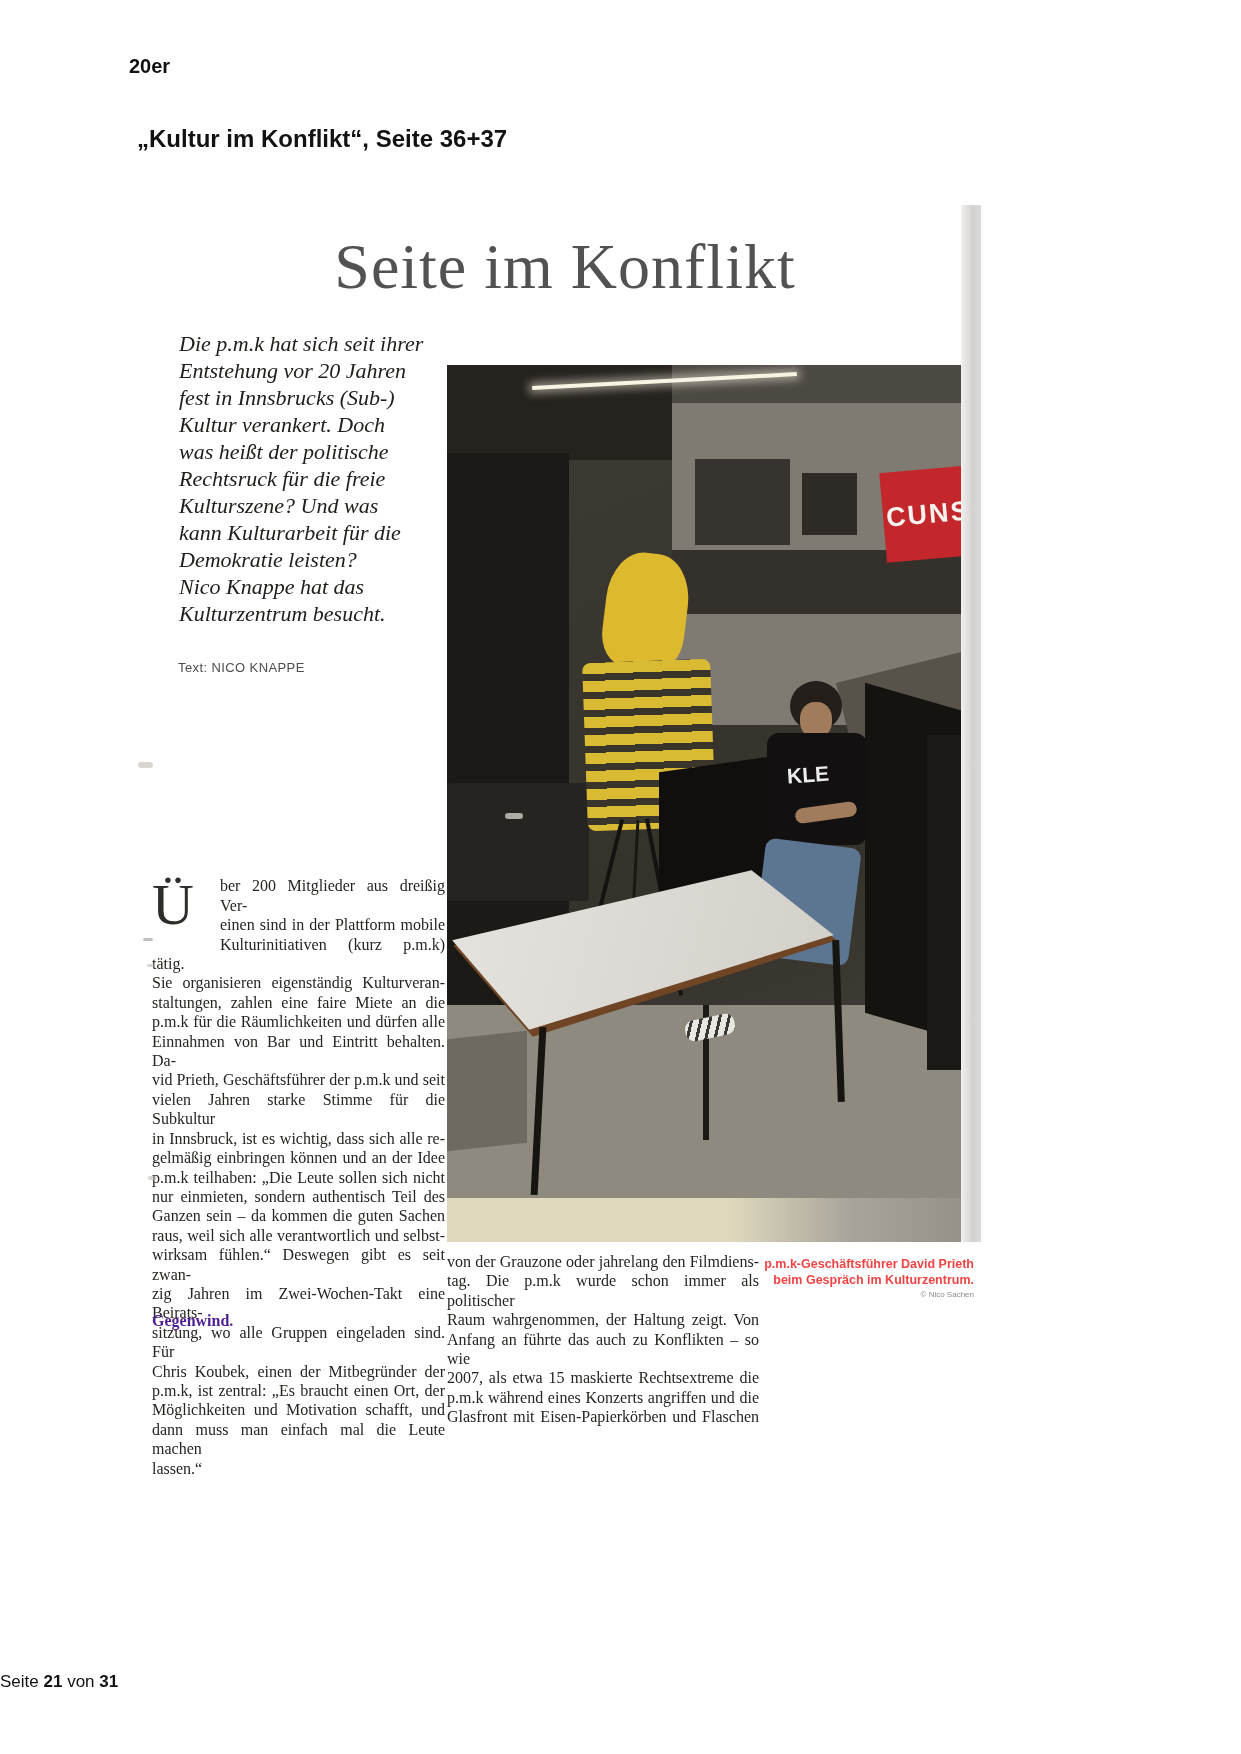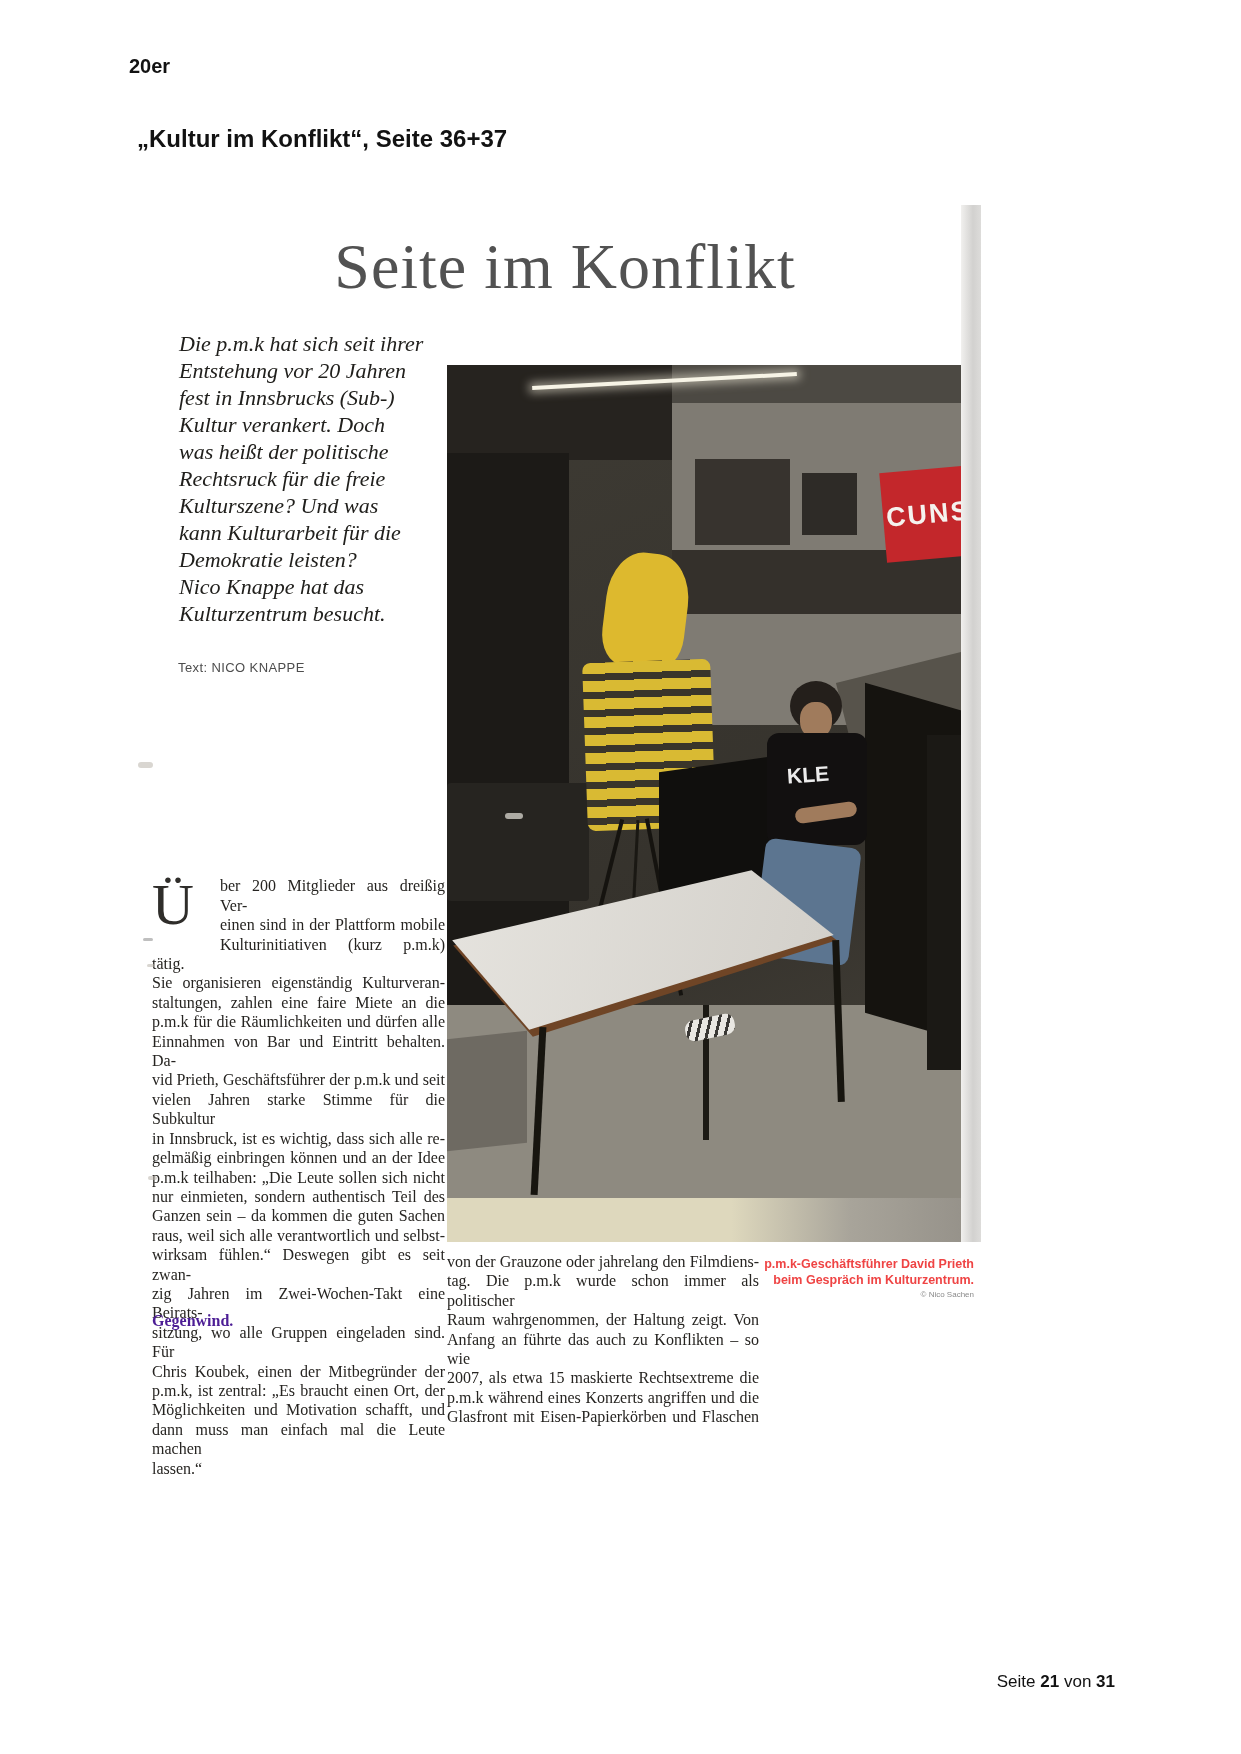--- a/index.html
+++ b/index.html
@@ -97,21 +97,21 @@
       background:linear-gradient(to right,#f1f0ee 0%,#d2d1cf 60%,#dddcda 100%);}
 
   
   .artifact{position:absolute;background:#b9b4ab;border-radius:3px;opacity:.55;}
   .art1{left:138px;top:762px;width:15px;height:6px;}
   .art2{left:143px;top:938px;width:10px;height:3px;background:#8a8a8a;}
   .art3{left:147px;top:964px;width:8px;height:3px;}
   .art4{left:148px;top:1176px;width:9px;height:4px;}
 
   
-  .footer{position:absolute;left:0;top:1672px;width:1115px;text-align:right;
+  .footer{position:absolute;left:0;top:1672px;width:1115px;text-align:left;
           font-size:17px;color:#121212;}
   .footer .b{font-weight:bold;}
 </style>
 </head>
 <body>
 
 <div id="page">
 
   <div class="doc-header">20er</div>
   <div class="doc-title">„Kultur im Konflikt“, Seite 36+37</div>

